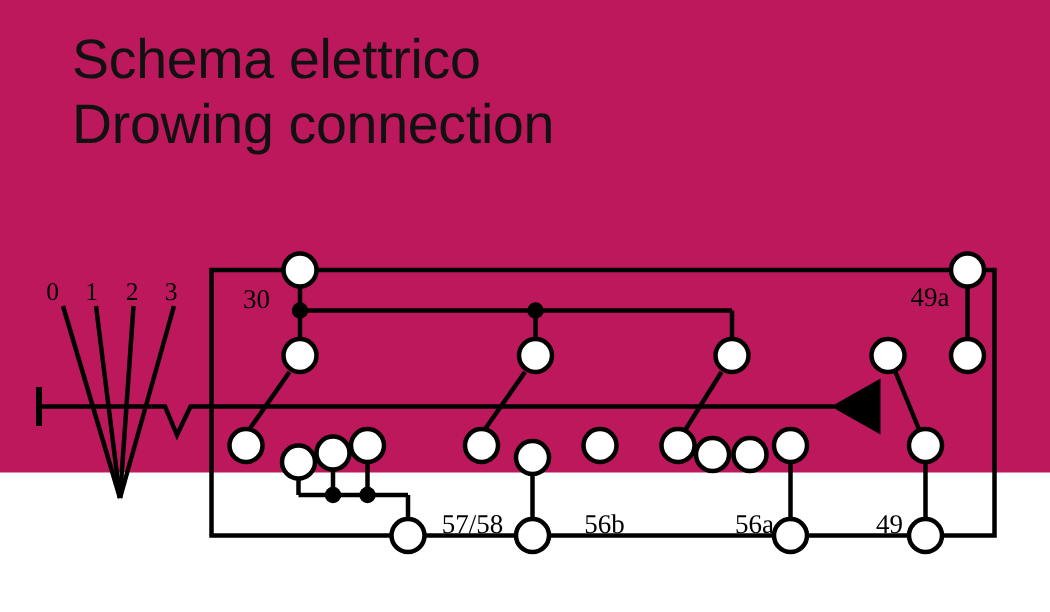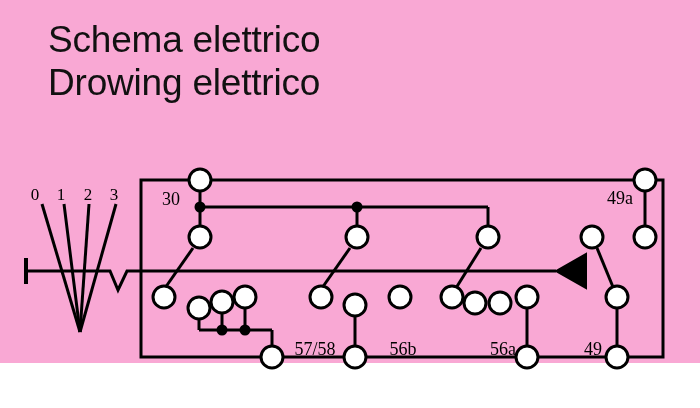--- a/index.html
+++ b/index.html
@@ -11,22 +11,22 @@
   body {
     width: 700px;
     height: 408px;
     font-family: "Liberation Sans", sans-serif;
     overflow: hidden;
     position: relative;
   }
   #root {
     position: relative;
     width: 700px;
-    height: 363px;
-    background: #f9a8d4;
+    height: 315px;
+    background: #be185d;
   }
   .title-block {
     position: absolute;
     left: 48px;
     top: 18px;
     width: 560px;
   }
   .title-line {
     font-family: "Liberation Sans", sans-serif;
     font-size: 37px;
@@ -54,21 +54,21 @@
     font-size: 17px;
   }
 </style>
 </head>
 <body>
 
 <div id="root">
 
   <div class="title-block">
     <div class="title-line">Schema elettrico</div>
-    <div class="title-line">Drowing elettrico</div>
+    <div class="title-line">Drowing connection</div>
   </div>
 
   <svg class="schematic" viewBox="0 0 700 408">
 
     <rect x="141" y="180" width="522" height="177" fill="none" stroke="#000000" stroke-width="3"></rect>
 
     <line x1="26" y1="258" x2="26" y2="284" stroke="#000000" stroke-width="4"></line>
 
     <line x1="26" y1="271" x2="101" y2="271" stroke="#000000" stroke-width="3"></line>
 

